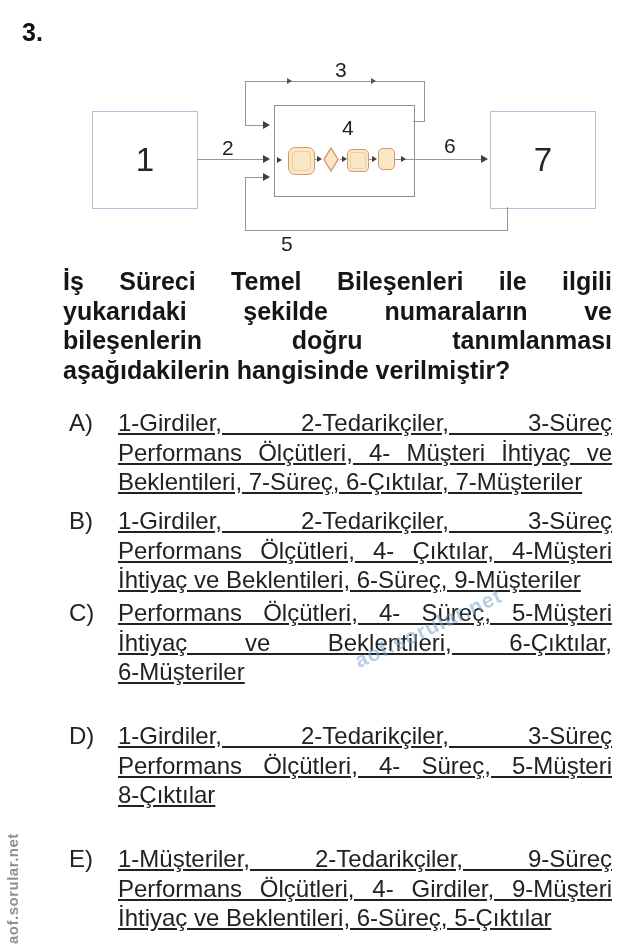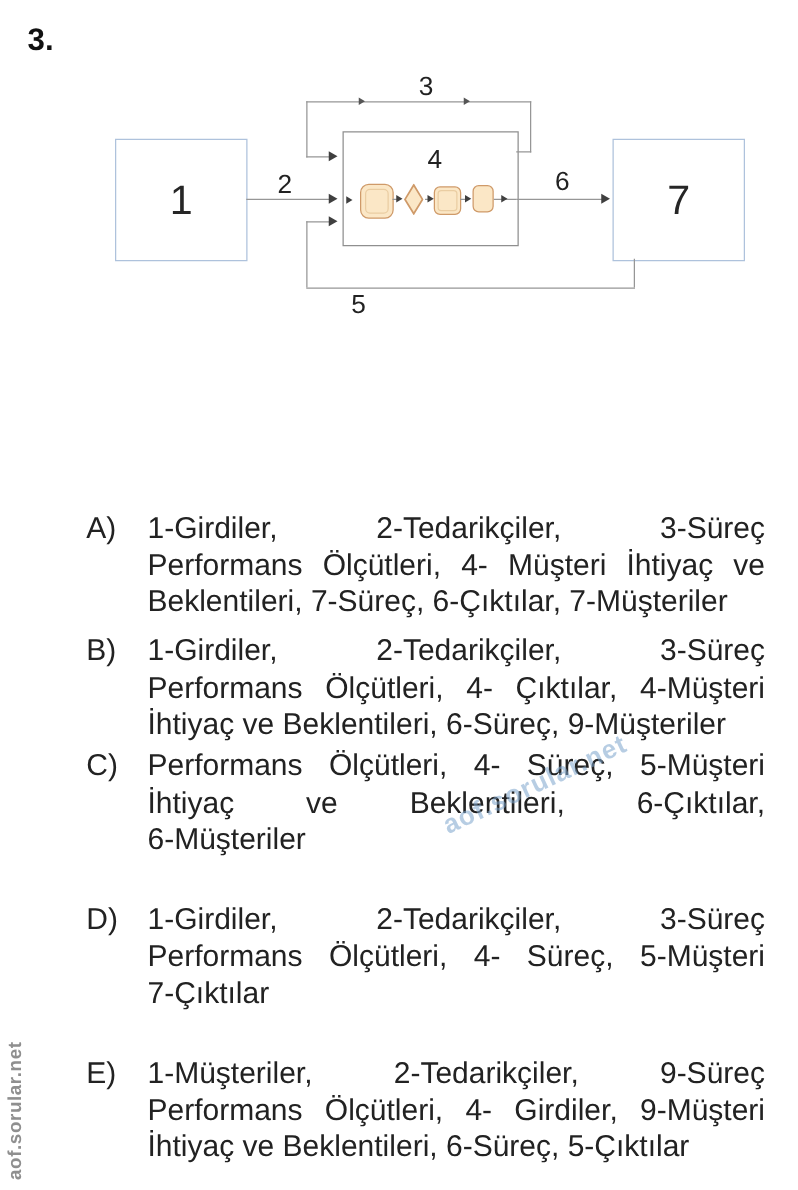--- a/index.html
+++ b/index.html
@@ -31,21 +31,21 @@
                  border:1px solid #eacda2; border-radius:4px; }
 
   
   .question { position:absolute; left:63px; width:549px; top:267px;
               font-size:25px; font-weight:bold; line-height:29.5px; color:#161616; }
   .jline { text-align:justify; text-align-last:justify; }
   .lline { text-align:left; white-space:nowrap; }
   .option { position:absolute; left:69px; width:543px; display:flex;
             font-size:24px; line-height:29.5px; color:#222; }
   .ol { flex:0 0 49px; }
-  .ot { flex:1; min-width:0; }
+  .ot { flex:1; min-width:0;text-decoration:underline; }
 
   
   .wm-side { position:absolute; left:4px; top:944px; transform:rotate(-90deg);
              transform-origin:0 0; font-size:15px; font-weight:bold;
              color:#8f8f8f; letter-spacing:0.5px; white-space:nowrap; }
   .wm-diag { position:absolute; left:356px; top:650px; transform:rotate(-25deg);
              transform-origin:0 50%; font-size:21px; font-weight:bold;
              color:#7ea6cd; opacity:0.55; letter-spacing:1px; z-index:3; white-space:nowrap; }
 </style>
 </head>
@@ -107,20 +107,26 @@
     <div class="hline" style="left:245px; top:177px; width:20px;"></div>
     <div class="ah" style="left:263px; top:173px;"></div>
     <div class="vline" style="left:507px; top:207px; height:23px;"></div>
     <div class="dlabel" style="left:281px; top:232px;">5</div>
 
     <div class="hline" style="left:413px; top:159px; width:73px;"></div>
     <div class="ah" style="left:481px; top:155px;"></div>
     <div class="dlabel" style="left:444px; top:134px;">6</div>
   </div>
 
+  <div class="question">
+    <div class="jline">İş Süreci Temel Bileşenleri ile ilgili</div>
+    <div class="jline">yukarıdaki şekilde numaraların ve</div>
+    <div class="jline">bileşenlerin doğru tanımlanması</div>
+    <div class="lline">aşağıdakilerin hangisinde verilmiştir?</div>
+  </div>
 
   <div class="option" style="top:408px;">
     <div class="ol">A)</div>
     <div class="ot">
       <div class="jline">1-Girdiler, 2-Tedarikçiler, 3-Süreç</div>
       <div class="jline">Performans Ölçütleri, 4- Müşteri İhtiyaç ve</div>
       <div class="lline">Beklentileri, 7-Süreç, 6-Çıktılar, 7-Müşteriler</div>
     </div>
   </div>
 
@@ -140,21 +146,21 @@
       <div class="jline">İhtiyaç ve Beklentileri, 6-Çıktılar,</div>
       <div class="lline">6-Müşteriler</div>
     </div>
   </div>
 
   <div class="option" style="top:721px;">
     <div class="ol">D)</div>
     <div class="ot">
       <div class="jline">1-Girdiler, 2-Tedarikçiler, 3-Süreç</div>
       <div class="jline">Performans Ölçütleri, 4- Süreç, 5-Müşteri</div>
-      <div class="lline">7-Çıktılar</div>
+      <div class="lline">8-Çıktılar</div>
     </div>
   </div>
 
   <div class="option" style="top:844px;">
     <div class="ol">E)</div>
     <div class="ot">
       <div class="jline">1-Müşteriler, 2-Tedarikçiler, 9-Süreç</div>
       <div class="jline">Performans Ölçütleri, 4- Girdiler, 9-Müşteri</div>
       <div class="lline">İhtiyaç ve Beklentileri, 6-Süreç, 5-Çıktılar</div>
     </div>

